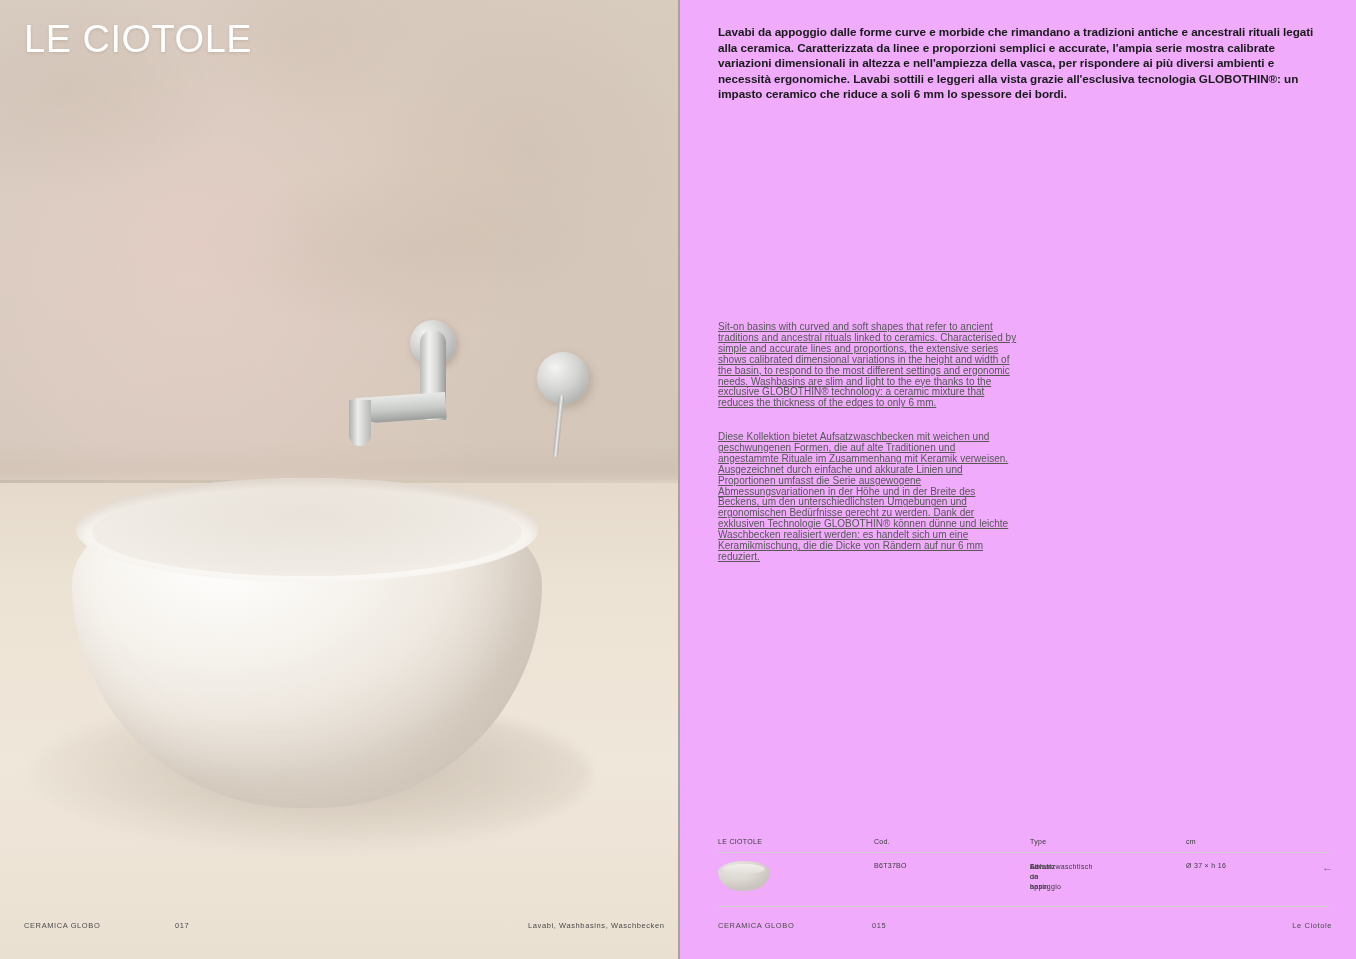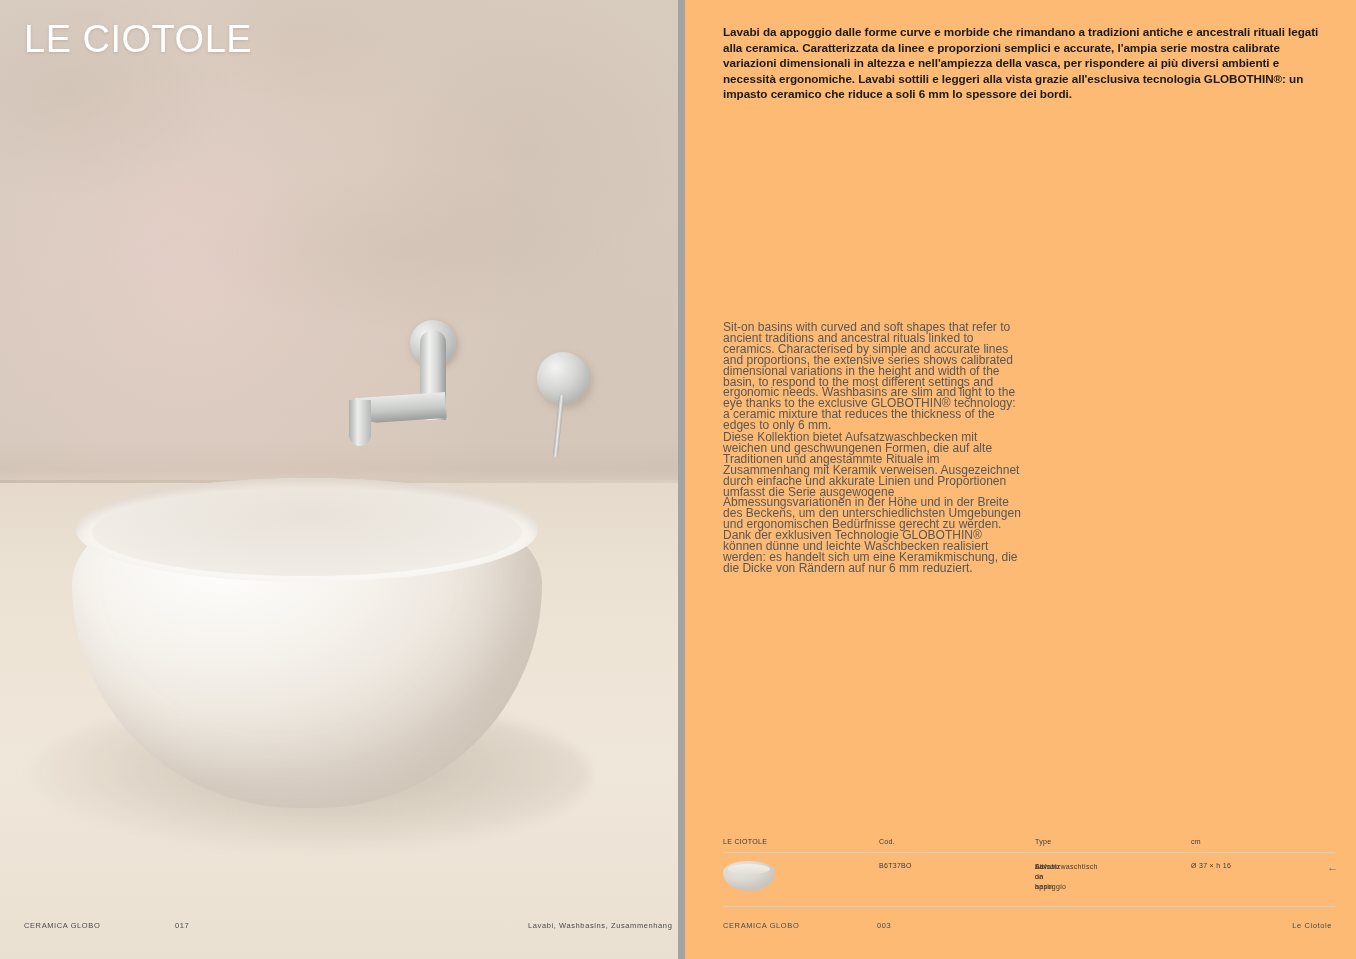--- a/index.html
+++ b/index.html
@@ -188,42 +188,43 @@
   }
   .footer-left .brand { position: absolute; left: 24px; top: 0; }
   .footer-left .pageno { position: absolute; left: 175px; top: 0; }
   .footer-left .caption { position: absolute; left: 528px; top: 0; }
 
   
   .page-right {
     position: relative;
     width: 678px;
     height: 959px;
-    background: #fdba74;
-    border-left: 7px solid #a3a3a3;
+    background: #f0abfc;
+    border-left: 2px solid #a3a3a3;
   }
   .intro-it {
     position: absolute;
     left: 38px;
     top: 24px;
     width: 610px;
     font-size: 11.7px;
     line-height: 15.6px;
     color: #1a1a1a;
     font-weight: 600;
     letter-spacing: -0.05px;
   }
   .para-en, .para-de {
     position: absolute;
     left: 38px;
     width: 300px;
-    font-size: 12px;
+    font-size: 10px;
     line-height: 10.9px;
     color: #575757;
     letter-spacing: 0.02px;
+    text-decoration: underline;
   }
   .para-en { top: 322px; }
   .para-de { top: 432px; }
 
   
   .table {
     position: absolute;
     left: 38px;
     top: 838px;
     width: 612px;
@@ -312,21 +313,21 @@
         <div class="bowl-rim"></div>
         <div class="bowl-inner"></div>
       </div>
     </div>
 
     <h1 class="page-title">LE CIOTOLE</h1>
 
     <div class="footer-left">
       <span class="brand">CERAMICA GLOBO</span>
       <span class="pageno">017</span>
-      <span class="caption">Lavabi, Washbasins, Zusammenhang</span>
+      <span class="caption">Lavabi, Washbasins, Waschbecken</span>
     </div>
   </div>
 
   <div class="page-right">
 
     <p class="intro-it">Lavabi da appoggio dalle forme curve e morbide che rimandano a tradizioni antiche e ancestrali rituali legati alla ceramica. Caratterizzata da linee e proporzioni semplici e accurate, l'ampia serie mostra calibrate variazioni dimensionali in altezza e nell'ampiezza della vasca, per rispondere ai più diversi ambienti e necessità ergonomiche. Lavabi sottili e leggeri alla vista grazie all'esclusiva tecnologia GLOBOTHIN®: un impasto ceramico che riduce a soli 6 mm lo spessore dei bordi.</p>
 
     <p class="para-en">Sit-on basins with curved and soft shapes that refer to ancient traditions and ancestral rituals linked to ceramics. Characterised by simple and accurate lines and proportions, the extensive series shows calibrated dimensional variations in the height and width of the basin, to respond to the most different settings and ergonomic needs. Washbasins are slim and light to the eye thanks to the exclusive GLOBOTHIN® technology: a ceramic mixture that reduces the thickness of the edges to only 6 mm.</p>
 
     <p class="para-de">Diese Kollektion bietet Aufsatzwaschbecken mit weichen und geschwungenen Formen, die auf alte Traditionen und angestammte Rituale im Zusammenhang mit Keramik verweisen. Ausgezeichnet durch einfache und akkurate Linien und Proportionen umfasst die Serie ausgewogene Abmessungsvariationen in der Höhe und in der Breite des Beckens, um den unterschiedlichsten Umgebungen und ergonomischen Bedürfnisse gerecht zu werden. Dank der exklusiven Technologie GLOBOTHIN® können dünne und leichte Waschbecken realisiert werden: es handelt sich um eine Keramikmischung, die die Dicke von Rändern auf nur 6 mm reduziert.</p>
@@ -349,17 +350,17 @@
           <div>Aufsatzwaschtisch</div>
         </div>
         <span class="c3">Ø 37 × h 16</span>
         <span class="c4">←</span>
       </div>
       <div class="t-rule bottom"></div>
     </div>
 
     <div class="footer-right">
       <span class="brand">CERAMICA GLOBO</span>
-      <span class="pageno">003</span>
+      <span class="pageno">015</span>
       <span class="section">Le Ciotole</span>
     </div>
   </div>
 </div>
 
 </body></html>

